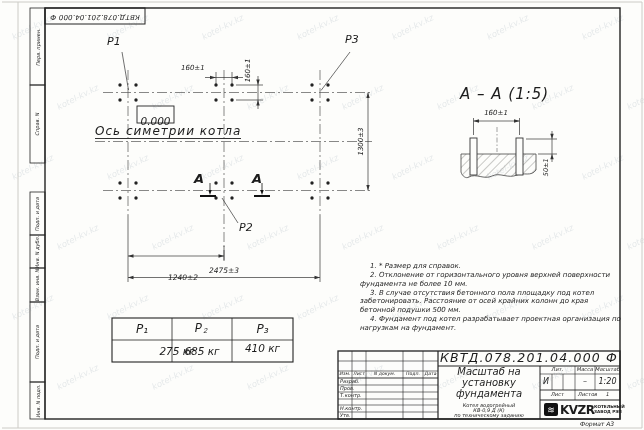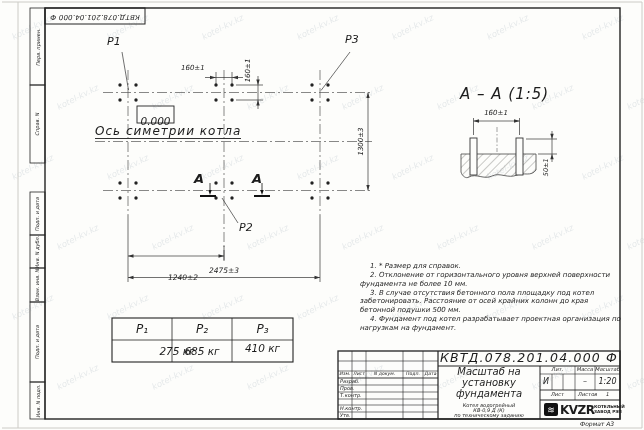--- a/index.html
+++ b/index.html
@@ -238,21 +238,21 @@
     </div>
 
   <div class="t" style="left:360px;top:262px;width:262px;white-space:normal;">
     <div class="note-line">1. * Размер для справок.</div>
     <div class="note-line">2. Отклонение от горизонтального уровня верхней поверхности фундамента не более 10 мм.</div>
     <div class="note-line">3. В случае отсутствия бетонного пола площадку под котел забетонировать. Расстояние от осей крайних колонн до края бетонной подушки 500 мм.</div>
     <div class="note-line">4. Фундамент под котел разрабатывает проектная организация по нагрузкам на фундамент.</div>
   </div>
 
   <div class="t ctr" style="left:112px;top:318px;width:60px;height:22px;font-size:12px;">P₁</div>
-  <div class="t ctr" style="left:172px;top:318px;width:60px;height:22px;font-size:12px;">P₂</div>
+  <div class="t ctr" style="left:172px;top:318px;width:60px;height:22px;font-size:12px;font-family:Liberation Mono, monospace;">P₂</div>
   <div class="t ctr" style="left:232px;top:318px;width:61px;height:22px;font-size:12px;">P₃</div>
   <div class="t ctr" style="left:112px;top:340px;width:60px;height:22px;font-size:10.5px;margin-left:35px;">275 кг</div>
   <div class="t ctr" style="left:172px;top:340px;width:60px;height:22px;font-size:10.5px;">685 кг</div>
   <div class="t ctr" style="left:232px;top:340px;width:61px;height:16px;font-size:10.5px;">410 кг</div>
 
   <div class="t ctr" style="left:438px;top:351px;width:182px;height:15px;font-size:12.5px;letter-spacing:1.2px;">КВТД.078.201.04.000  Ф</div>
   <div class="t ctr" style="left:338px;top:371px;width:14px;height:7px;font-size:4.6px;">Изм.</div>
   <div class="t ctr" style="left:352px;top:371px;width:14px;height:7px;font-size:4.6px;">Лист</div>
   <div class="t ctr" style="left:366px;top:371px;width:37px;height:7px;font-size:4.6px;">N докум.</div>
   <div class="t ctr" style="left:403px;top:371px;width:20px;height:7px;font-size:4.6px;">Подп.</div>

